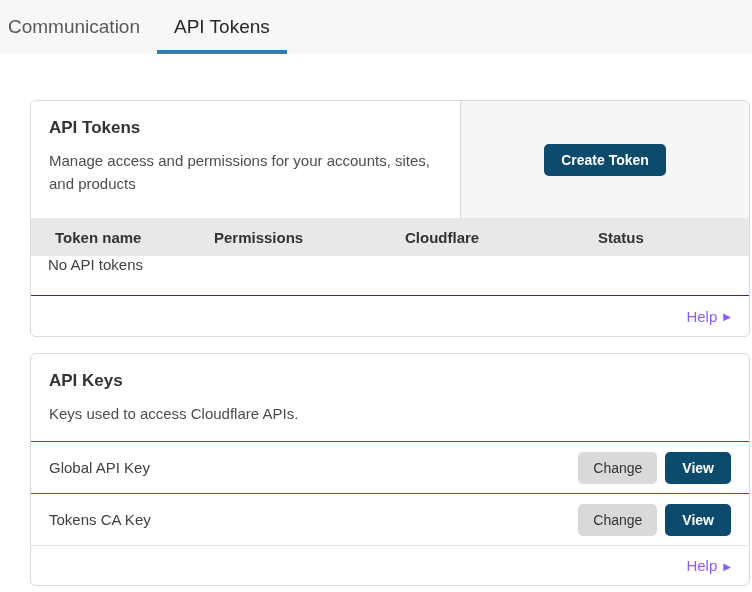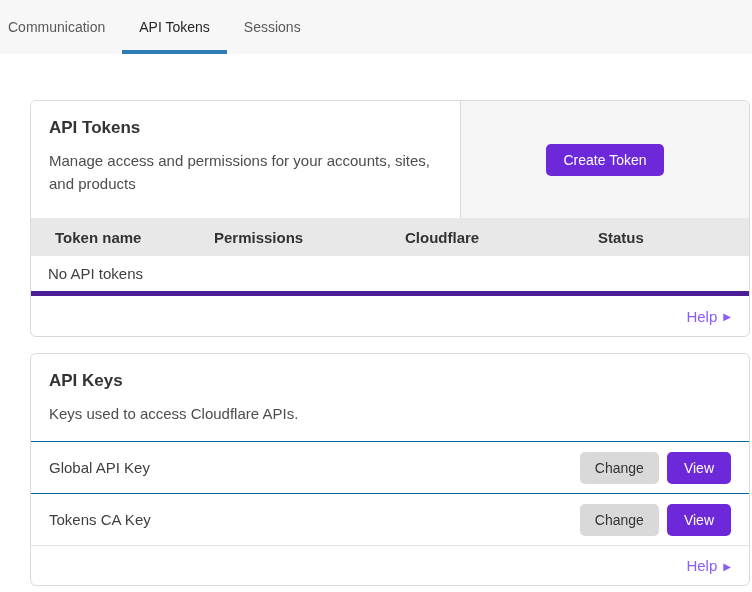--- a/index.html
+++ b/index.html
@@ -16,21 +16,21 @@
     height: 54px;
     background: #f7f7f7;
     display: flex;
     align-items: stretch;
     padding-left: 8px;
   }
   .tab {
     display: flex;
     align-items: center;
     padding: 0 17px;
-    font-size: 14px;
+    font-size: 19px;
     color: #595959;
     position: relative;
     cursor: pointer;
     white-space: nowrap;
   }
   .tab:first-child { padding-left: 0; }
   .tab.active { color: #262626; }
   .tab.active .tab-underline {
     position: absolute;
     left: 0; right: 0; bottom: 0;
@@ -80,23 +80,24 @@
 
   .btn {
     border: none;
     border-radius: 5px;
     font-family: inherit;
     font-size: 14px;
     cursor: pointer;
     line-height: 1;
   }
   .btn-primary {
-    background: #6d28d9;
+    background: #0c4a6e;
     color: #ffffff;
     padding: 9px 17px;
+    font-weight: bold;
   }
   .btn-secondary {
     background: #d9d9d9;
     color: #333333;
     padding: 9px 15px;
   }
 
   
   .table-head {
     display: flex;
@@ -108,26 +109,26 @@
     font-weight: bold;
     color: #333333;
   }
   .th-1 { width: 159px; }
   .th-2 { width: 191px; }
   .th-3 { width: 193px; }
   .th-4 { flex: 1; }
 
   .empty-row {
     display: flex;
-    align-items: center;
+    align-items: flex-start;
     height: 40px;
     padding: 0 17px;
     font-size: 15px;
     color: #404040;
-    border-bottom: 5px solid #4c1d95;
+    border-bottom: 1px solid #4c1d95;
   }
 
   .card-footer {
     display: flex;
     align-items: center;
     justify-content: flex-end;
     height: 40px;
     padding: 0 18px;
   }
   .help-link {
@@ -163,23 +164,20 @@
 </head>
 <body>
 
 <nav class="tabbar">
   <div class="tab">
     <span>Communication</span>
   </div>
   <div class="tab active">
     <span>API Tokens</span>
     <span class="tab-underline"></span>
-  </div>
-  <div class="tab">
-    <span>Sessions</span>
   </div>
 </nav>
 
 <section class="card card-tokens">
   <div class="split-header">
     <div class="left">
       <div class="card-title">API Tokens</div>
       <div class="card-desc">Manage access and permissions for your accounts, sites, and products</div>
     </div>
     <div class="right">

